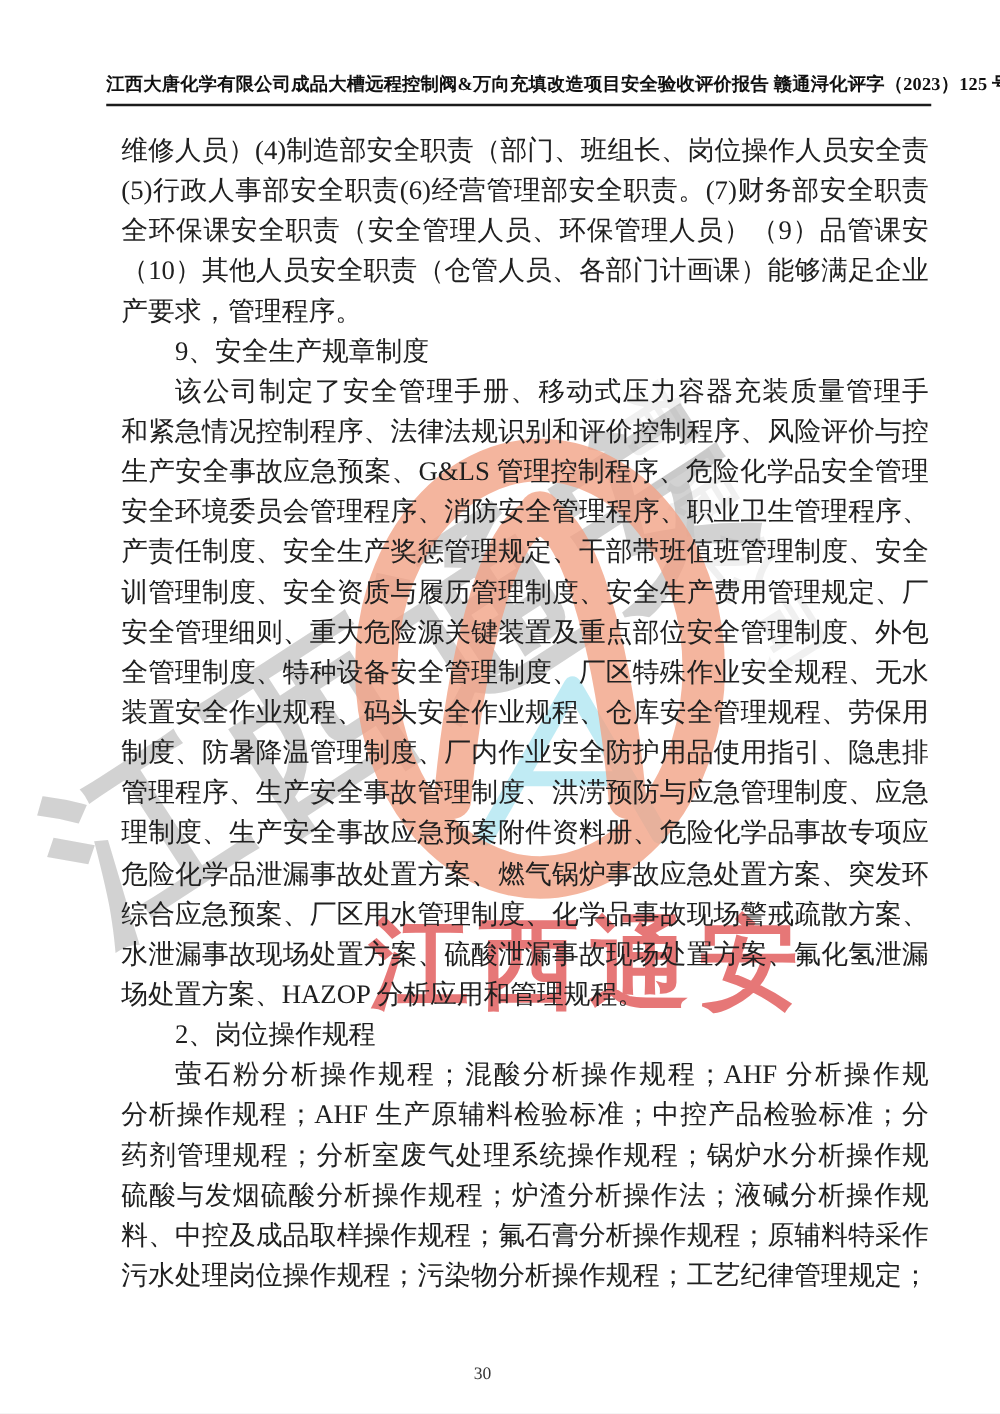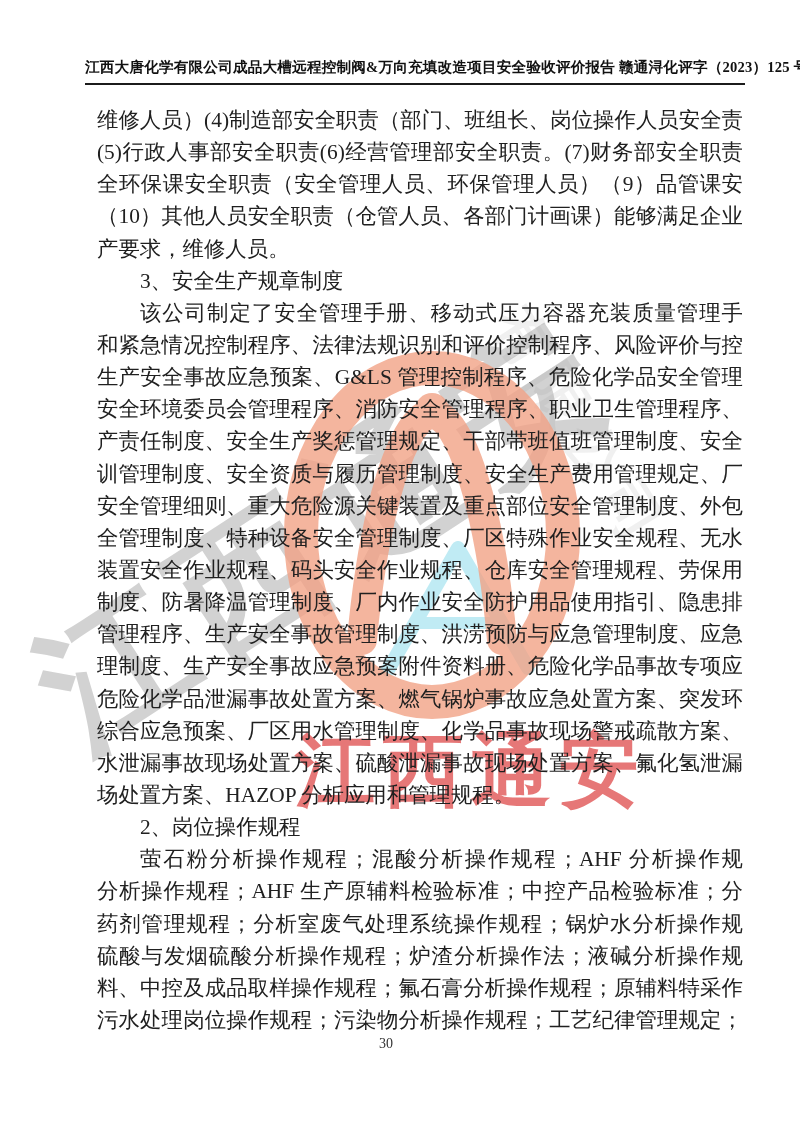--- a/index.html
+++ b/index.html
@@ -32,21 +32,21 @@
     text-align:left;
   }
   .line.full{
     white-space:normal;
     text-align:justify;
     text-align-last:justify;
     overflow:hidden;
   }
   .line.indent{ text-indent:43px; }
   .page-number{
-    position:absolute;left:0;top:1036px;width:772px;
+    position:absolute;left:0;top:1092px;width:772px;
     text-align:center;font-size:14px;color:#333;
   }
   
   .wm{position:absolute;pointer-events:none;}
   .wm-cyan{ left:360px;top:520px; opacity:.55;}
   .wm-hatch{
     left:55px;top:610px;
     font-size:148px;font-weight:bold;
     letter-spacing:14px;white-space:nowrap;
     color:var(--hatch-gray);
@@ -102,22 +102,22 @@
 
   <div class="wm wm-red">江西通安</div>
 
   <div class="doc-header">江西大唐化学有限公司成品大槽远程控制阀&amp;万向充填改造项目安全验收评价报告 赣通浔化评字（2023）125 号</div>
 
   <div class="body-text">
       <div class="line full">维修人员）(4)制造部安全职责（部门、班组长、岗位操作人员安全责任制）</div>
       <div class="line full">(5)行政人事部安全职责(6)经营管理部安全职责。(7)财务部安全职责（8）安</div>
       <div class="line full">全环保课安全职责（安全管理人员、环保管理人员）（9）品管课安全职责</div>
       <div class="line full">（10）其他人员安全职责（仓管人员、各部门计画课）能够满足企业安全生</div>
-      <div class="line">产要求，维修人员。</div>
-      <div class="line indent">3、安全生产规章制度</div>
+      <div class="line">产要求，管理程序。</div>
+      <div class="line indent">9、安全生产规章制度</div>
       <div class="line full indent">该公司制定了安全管理手册、移动式压力容器充装质量管理手册、事故</div>
       <div class="line full">和紧急情况控制程序、法律法规识别和评价控制程序、风险评价与控制程序、</div>
       <div class="line full">生产安全事故应急预案、G&amp;LS 管理控制程序、危险化学品安全管理程序、</div>
       <div class="line full">安全环境委员会管理程序、消防安全管理程序、职业卫生管理程序、安全生</div>
       <div class="line full">产责任制度、安全生产奖惩管理规定、干部带班值班管理制度、安全生产培</div>
       <div class="line full">训管理制度、安全资质与履历管理制度、安全生产费用管理规定、厂区吸烟</div>
       <div class="line full">安全管理细则、重大危险源关键装置及重点部位安全管理制度、外包单位安</div>
       <div class="line full">全管理制度、特种设备安全管理制度、厂区特殊作业安全规程、无水氟化氢</div>
       <div class="line full">装置安全作业规程、码头安全作业规程、仓库安全管理规程、劳保用品管理</div>
       <div class="line full">制度、防暑降温管理制度、厂内作业安全防护用品使用指引、隐患排查治理</div>

